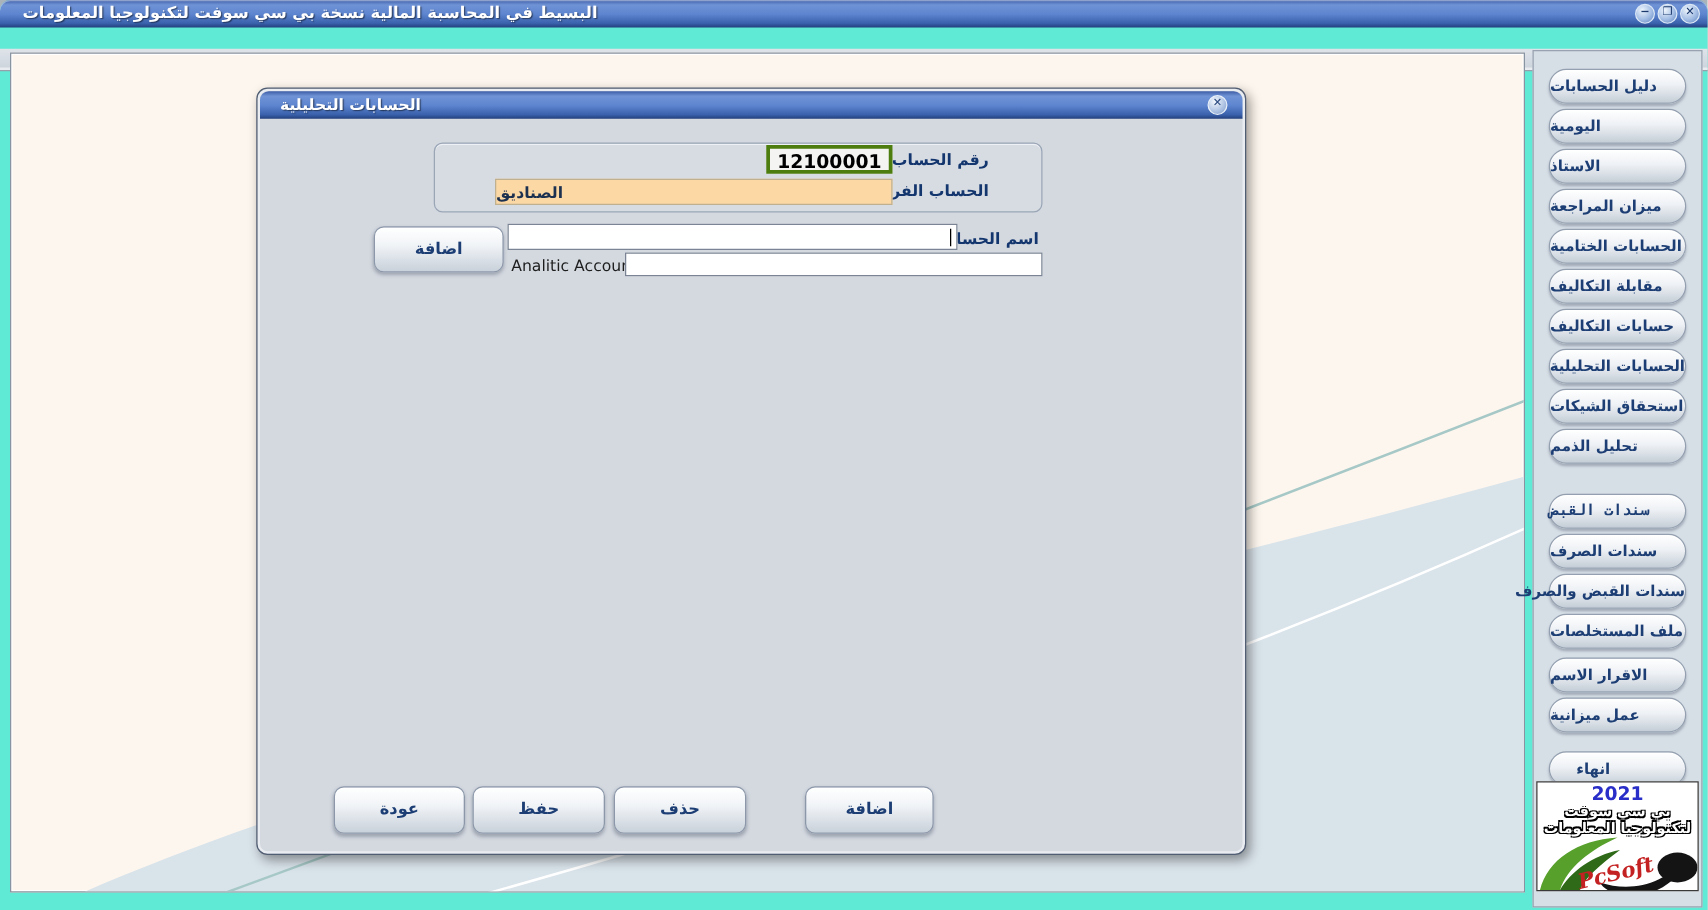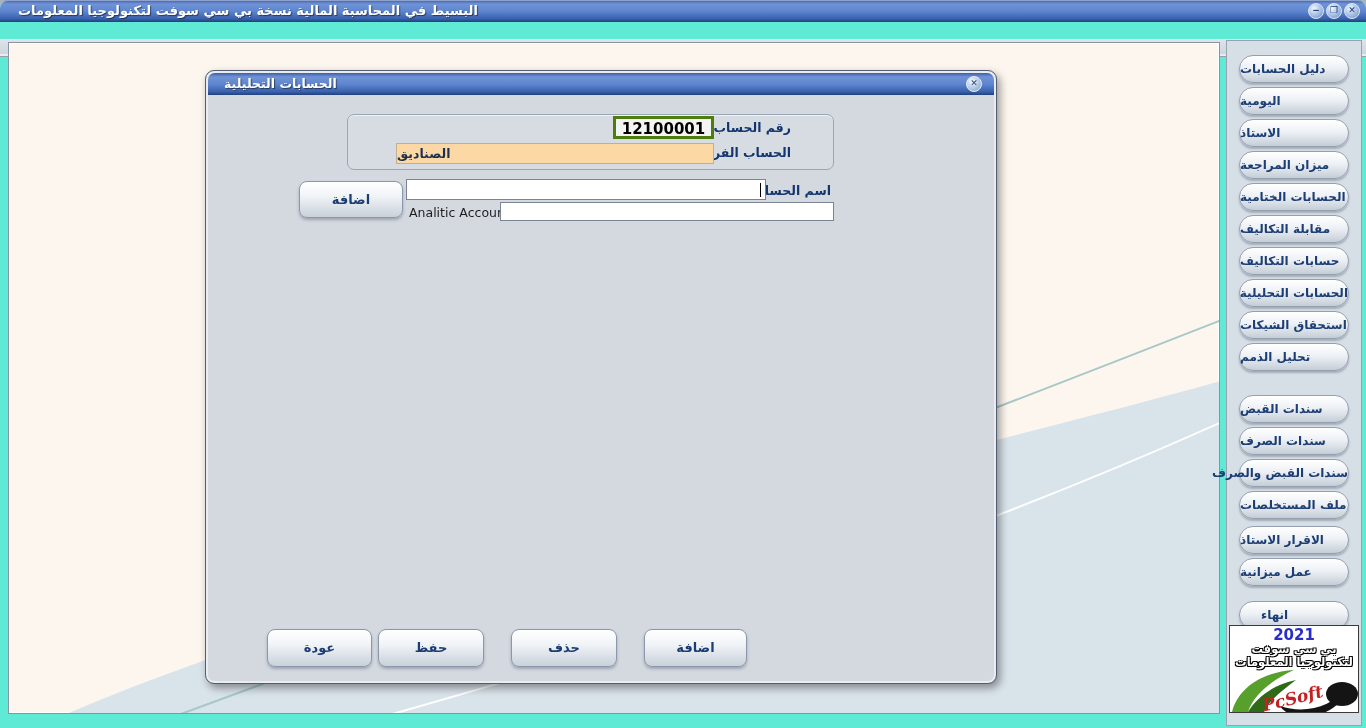--- a/index.html
+++ b/index.html
@@ -35,21 +35,21 @@
 
   
   .sidebar { position:absolute; left:1226px; top:40px; width:136px; height:686px;
     background:#d6dee6; border:1px solid #98a2b0; padding-top:14px; }
   .side-btn { display:block; width:110px; height:28px; margin:0 auto 4px auto;
     border-radius:14px;
     background:linear-gradient(180deg,#ffffff 0%,#eef1f5 45%,#d4dbe2 80%,#c4cdd6 100%);
     border:1px solid #94a0b0; box-shadow:0 2px 2px rgba(70,80,100,.35), inset 0 1px 0 #fff;
     color:#1c3e74; font-size:12px; font-weight:bold; text-align:left; line-height:26px;
     direction:rtl; white-space:nowrap; cursor:default; }
-  .gap-s { margin-top:24px; } .gap-m { margin-top:7px; } .gap-l { margin-top:15px;padding-left:21px; }
+  .gap-s { margin-top:24px;font-family:Liberation Mono, monospace; } .gap-m { margin-top:7px; } .gap-l { margin-top:15px;padding-left:21px; }
 
   .logo-box { position:absolute; left:2px; bottom:12px; width:130px; height:88px;
     background:#fff; border:1px solid #3a3a3a; overflow:hidden; text-align:center; }
   .logo-year { color:#2a2ec8; font-weight:bold; font-size:15px; line-height:16px; margin-top:1px;
     position:relative; z-index:2; }
   .logo-line { color:#fff; font-weight:bold; font-size:11.5px; line-height:13px; direction:rtl;
     position:relative; z-index:2;
     text-shadow:-1px -1px 0 #000,1px -1px 0 #000,-1px 1px 0 #000,1px 1px 0 #000; }
   .logo-box svg { position:absolute; left:0; bottom:-2px; z-index:1; }
 
@@ -138,21 +138,21 @@
     <div class="side-btn">الحسابات الختامية</div>
     <div class="side-btn">مقابلة التكاليف</div>
     <div class="side-btn">حسابات التكاليف</div>
     <div class="side-btn">الحسابات التحليلية</div>
     <div class="side-btn">استحقاق الشيكات</div>
     <div class="side-btn">تحليل الذمم</div>
     <div class="side-btn gap-s">سندات القبض</div>
     <div class="side-btn">سندات الصرف</div>
     <div class="side-btn">سندات القبض والصرف</div>
     <div class="side-btn">ملف المستخلصات</div>
-    <div class="side-btn gap-m">الاقرار الاستاذ</div>
+    <div class="side-btn gap-m">الاقرار الاسم</div>
     <div class="side-btn">عمل ميزانية</div>
     <div class="side-btn gap-l">انهاء</div>
 
     <div class="logo-box">
       <div class="logo-year">2021</div>
       <div class="logo-line">بي سي سوفت</div>
       <div class="logo-line">لتكنولوجيا المعلومات</div>
       <svg width="130" height="52" viewBox="0 0 130 52">
         <path d="M2 50 C8 26 32 10 64 8 C42 18 24 32 18 50 Z" fill="#57a02c"></path>
         <path d="M18 50 C26 36 44 22 66 18 C50 30 38 40 34 50 Z" fill="#2e6a18"></path>
@@ -180,17 +180,17 @@
       <span></span>
       <div class="caret"></div>
     </div>
     <div class="analitic-label">Analitic Account:</div>
     <input class="text-field analitic-field" value="" style="">
     <div class="xp-btn btn-add-side">اضافة</div>
 
 
     <div class="xp-btn btn-row" style="left:61px;  width:105px;">عودة</div>
     <div class="xp-btn btn-row" style="left:172px; width:106px;">حفظ</div>
-    <div class="xp-btn btn-row" style="left:285px; width:106px;margin-left:20px;">حذف</div>
+    <div class="xp-btn btn-row" style="left:285px; width:106px;">حذف</div>
     <div class="xp-btn btn-row" style="left:438px; width:103px;">اضافة</div>
   </div>
 
 </div>
 
 </body></html>

